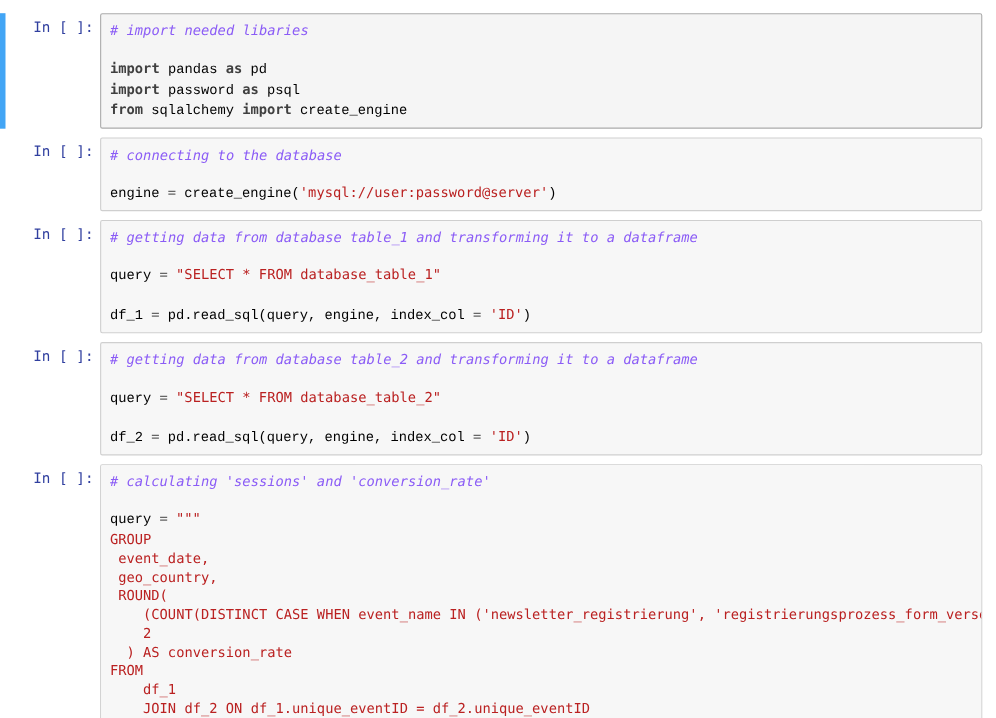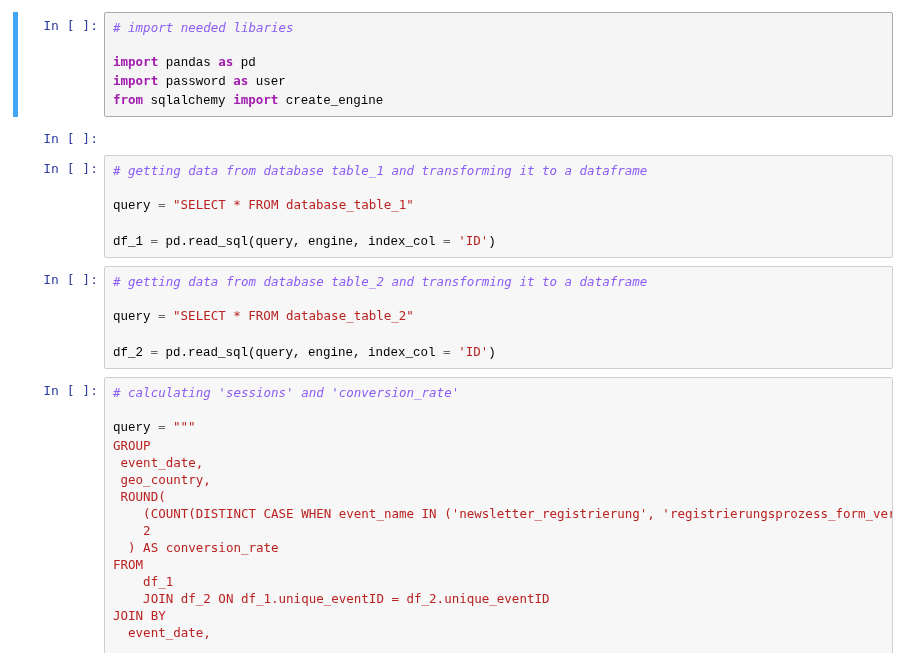--- a/index.html
+++ b/index.html
@@ -1,49 +1,54 @@
 <!DOCTYPE html>
 <html><head>
 <meta charset="utf-8">
 <style>
 body { margin: 0; padding: 12px 0 0 0; background: #fff; font-family: "Helvetica Neue", Helvetica, Arial, sans-serif; font-size: 13px; color: #000; width: 905px; }
-.cell { margin: 0 0 8px 13px; padding: 0; display: flex; align-items: stretch; }
+.cell { margin: 0 0 8px 0; padding: 0; display: flex; align-items: stretch; }
 .cell-border { width: 5px; flex: 0 0 5px; }
 .cell.selected .cell-border { background: #42A5F5; }
 .prompt-area { width: 86px; flex: 0 0 86px; padding: 6px 6px 0 0; text-align: right; font-family: monospace; font-size: 13px; line-height: 1.25; color: #303F9F; box-sizing: border-box; }
 .input-area { flex: 1 1 auto; border: 1px solid #cfcfcf; background: #f7f7f7; border-radius: 2px; padding: 6px 8px 6px 8px; overflow-x: auto; margin-right: 12px; }
 .cell.selected .input-area { background: #f5f5f5; border-color: #ababab; }
 .code { font-family: Menlo, Consolas, "DejaVu Sans Mono", monospace; font-size: 12.5px; line-height: 17px; white-space: pre; }
 .c-cmt { color: #8b5cf6; font-style: italic; }
-.c-kw  { color: #a21caf; font-weight: bold; }
+.c-kw  { color: #404040; font-weight: bold; }
 .c-nm  { color: #000; font-family: Liberation Mono, monospace; }
 .c-op  { color: #666; }
 .c-str { color: #BA2121; }
 
 .input-area::-webkit-scrollbar { height: 16px; background: #f1f1f1; }
 .input-area::-webkit-scrollbar-thumb { background: #c1c1c1; }
 </style>
 </head>
 <body>
 
 <div class="cell selected">
   <div class="cell-border"></div>
   <div class="prompt-area"><span>In [ ]:</span></div>
   <div class="input-area">
     <div class="code"><span class="c-cmt"># import needed libaries</span>
 
 <span class="c-kw">import</span><span class="c-nm"> pandas </span><span class="c-kw">as</span><span class="c-nm"> pd</span>
-<span class="c-kw">import</span><span class="c-nm"> password </span><span class="c-kw">as</span><span class="c-nm"> user</span>
+<span class="c-kw">import</span><span class="c-nm"> password </span><span class="c-kw">as</span><span class="c-nm"> psql</span>
 <span class="c-kw">from</span><span class="c-nm"> sqlalchemy </span><span class="c-kw">import</span><span class="c-nm"> create_engine</span></div>
   </div>
 </div>
 
 <div class="cell">
   <div class="cell-border"></div>
   <div class="prompt-area"><span>In [ ]:</span></div>
+  <div class="input-area">
+    <div class="code"><span class="c-cmt"># connecting to the database</span>
+
+<span class="c-nm">engine </span><span class="c-op">=</span><span class="c-nm"> create_engine(</span><span class="c-str">'mysql://user:password@server'</span><span class="c-nm">)</span></div>
+  </div>
 </div>
 
 <div class="cell">
   <div class="cell-border"></div>
   <div class="prompt-area"><span>In [ ]:</span></div>
   <div class="input-area">
     <div class="code"><span class="c-cmt"># getting data from database table_1 and transforming it to a dataframe</span>
 
 <span class="c-nm">query </span><span class="c-op">=</span><span class="c-nm"> </span><span class="c-str">"SELECT * FROM database_table_1"</span>
 

